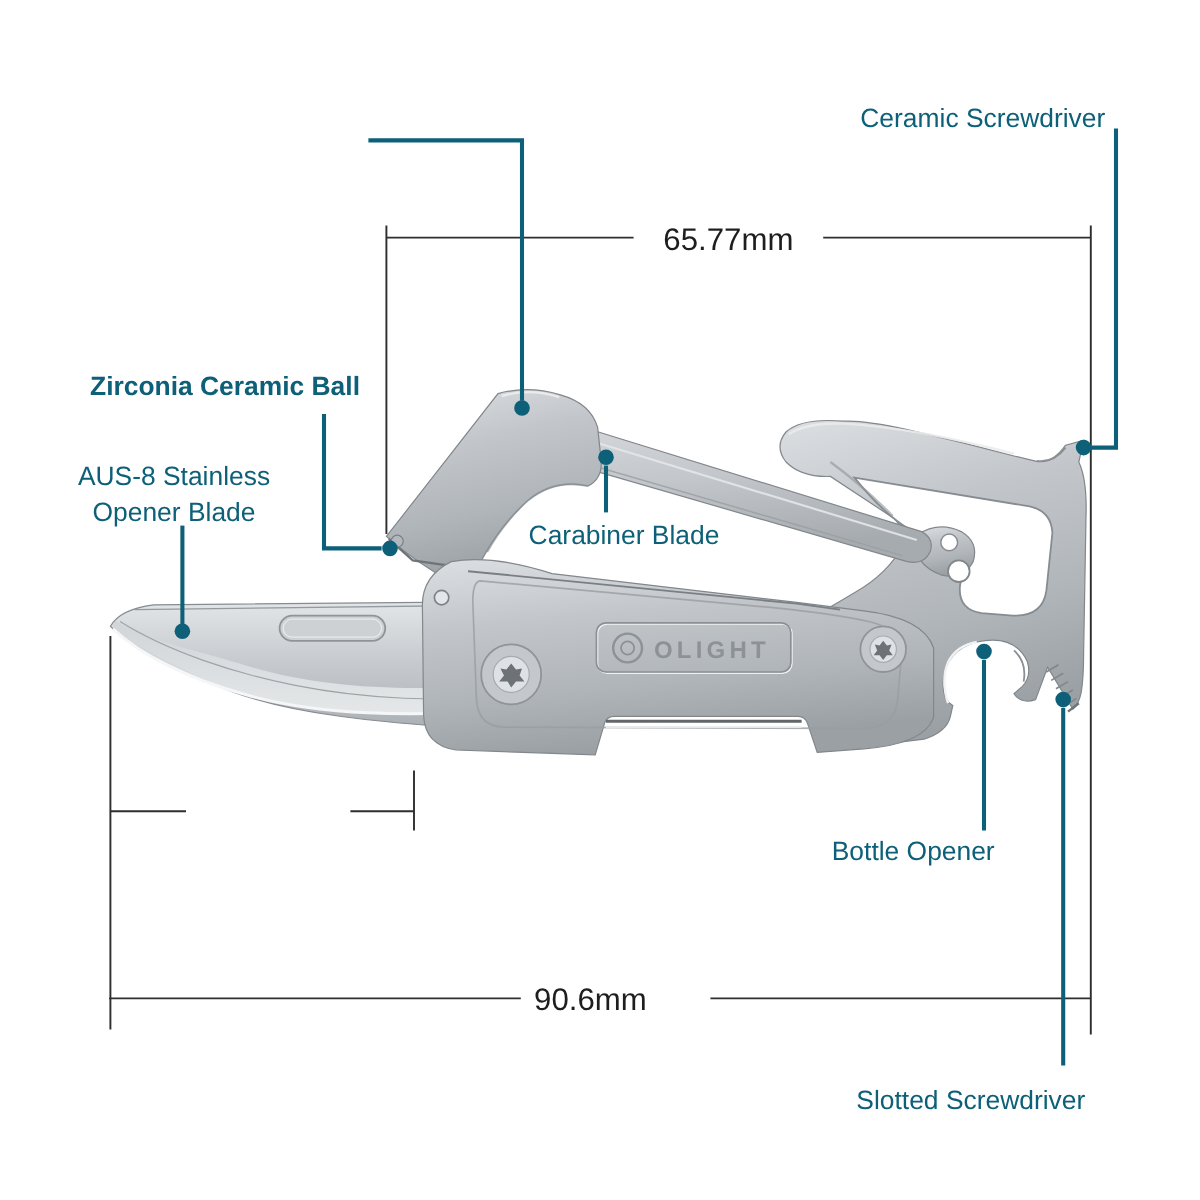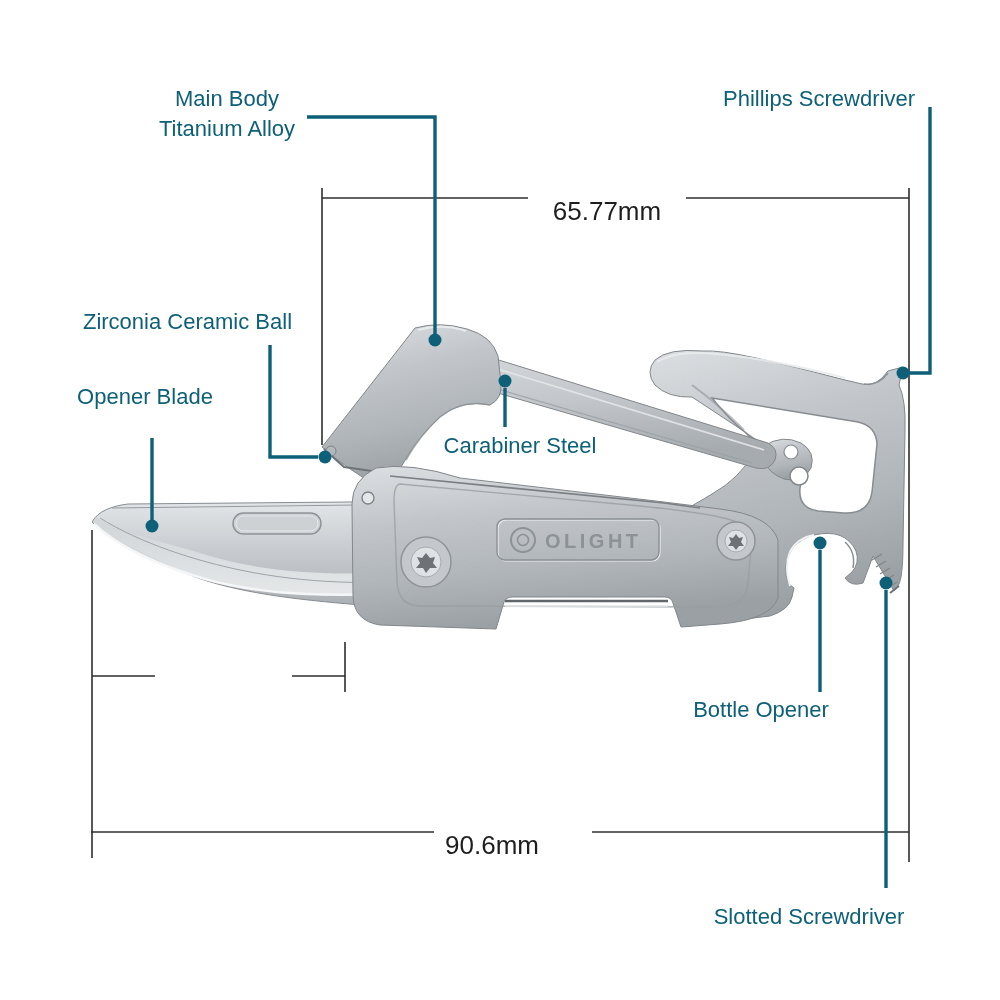--- a/index.html
+++ b/index.html
@@ -7,21 +7,21 @@
     position:relative;width:1000px;height:1000px;background:#ffffff;
     font-family:"Liberation Sans", sans-serif;overflow:hidden;
   }
   .art{position:absolute;left:0;top:0;width:1000px;height:1000px;}
   .lbl{
     position:absolute;color:#0d6078;font-size:22px;line-height:30px;
     text-align:center;white-space:nowrap;
   }
   .dim{
     position:absolute;color:#1e1e1e;font-size:26px;line-height:30px;
-    text-align:center;white-space:nowrap;margin-top:12px;
+    text-align:center;white-space:nowrap;
   }
 </style>
 </head>
 <body>
 
 <div class="stage">
 
   <svg class="art" viewBox="0 0 1000 1000">
     <defs>
       <linearGradient id="metalGrad" x1="0" y1="0" x2="0.25" y2="1">
@@ -185,34 +185,31 @@
       <circle cx="435" cy="340" r="6.5"></circle>
       <circle cx="903" cy="373" r="6.5"></circle>
       <circle cx="325" cy="457" r="6.5"></circle>
       <circle cx="152" cy="526" r="6.5"></circle>
       <circle cx="505" cy="381" r="6.5"></circle>
       <circle cx="820" cy="543" r="6.5"></circle>
       <circle cx="886" cy="583" r="6.5"></circle>
     </g>
   </svg>
 
-  <div class="lbl" style="left:140px;top:84px;width:174px;">
-    <div>Main Body</div>
-    <div>Titanium Alloy</div>
-  </div>
-
-  <div class="lbl" style="left:704px;top:84px;width:230px;">Phillips Screwdriver</div>
-
-  <div class="lbl" style="left:70px;top:307px;width:235px;">Zirconia Ceramic Ball</div>
+
+  <div class="lbl" style="left:704px;top:84px;width:230px;">Ceramic Screwdriver</div>
+
+  <div class="lbl" style="left:70px;top:307px;width:235px;font-weight:bold;">Zirconia Ceramic Ball</div>
 
   <div class="lbl" style="left:53px;top:382px;width:184px;">
+    <div>AUS-8 Stainless</div>
     <div>Opener Blade</div>
   </div>
 
-  <div class="lbl" style="left:440px;top:431px;width:160px;">Carabiner Steel</div>
+  <div class="lbl" style="left:440px;top:431px;width:160px;">Carabiner Blade</div>
 
   <div class="lbl" style="left:694px;top:902px;width:230px;">Slotted Screwdriver</div>
 
   <div class="lbl" style="left:681px;top:695px;width:160px;">Bottle Opener</div>
 
   <div class="dim" style="left:537px;top:184px;width:140px;">65.77mm</div>
 
 
   <div class="dim" style="left:422px;top:818px;width:140px;">90.6mm</div>
 

